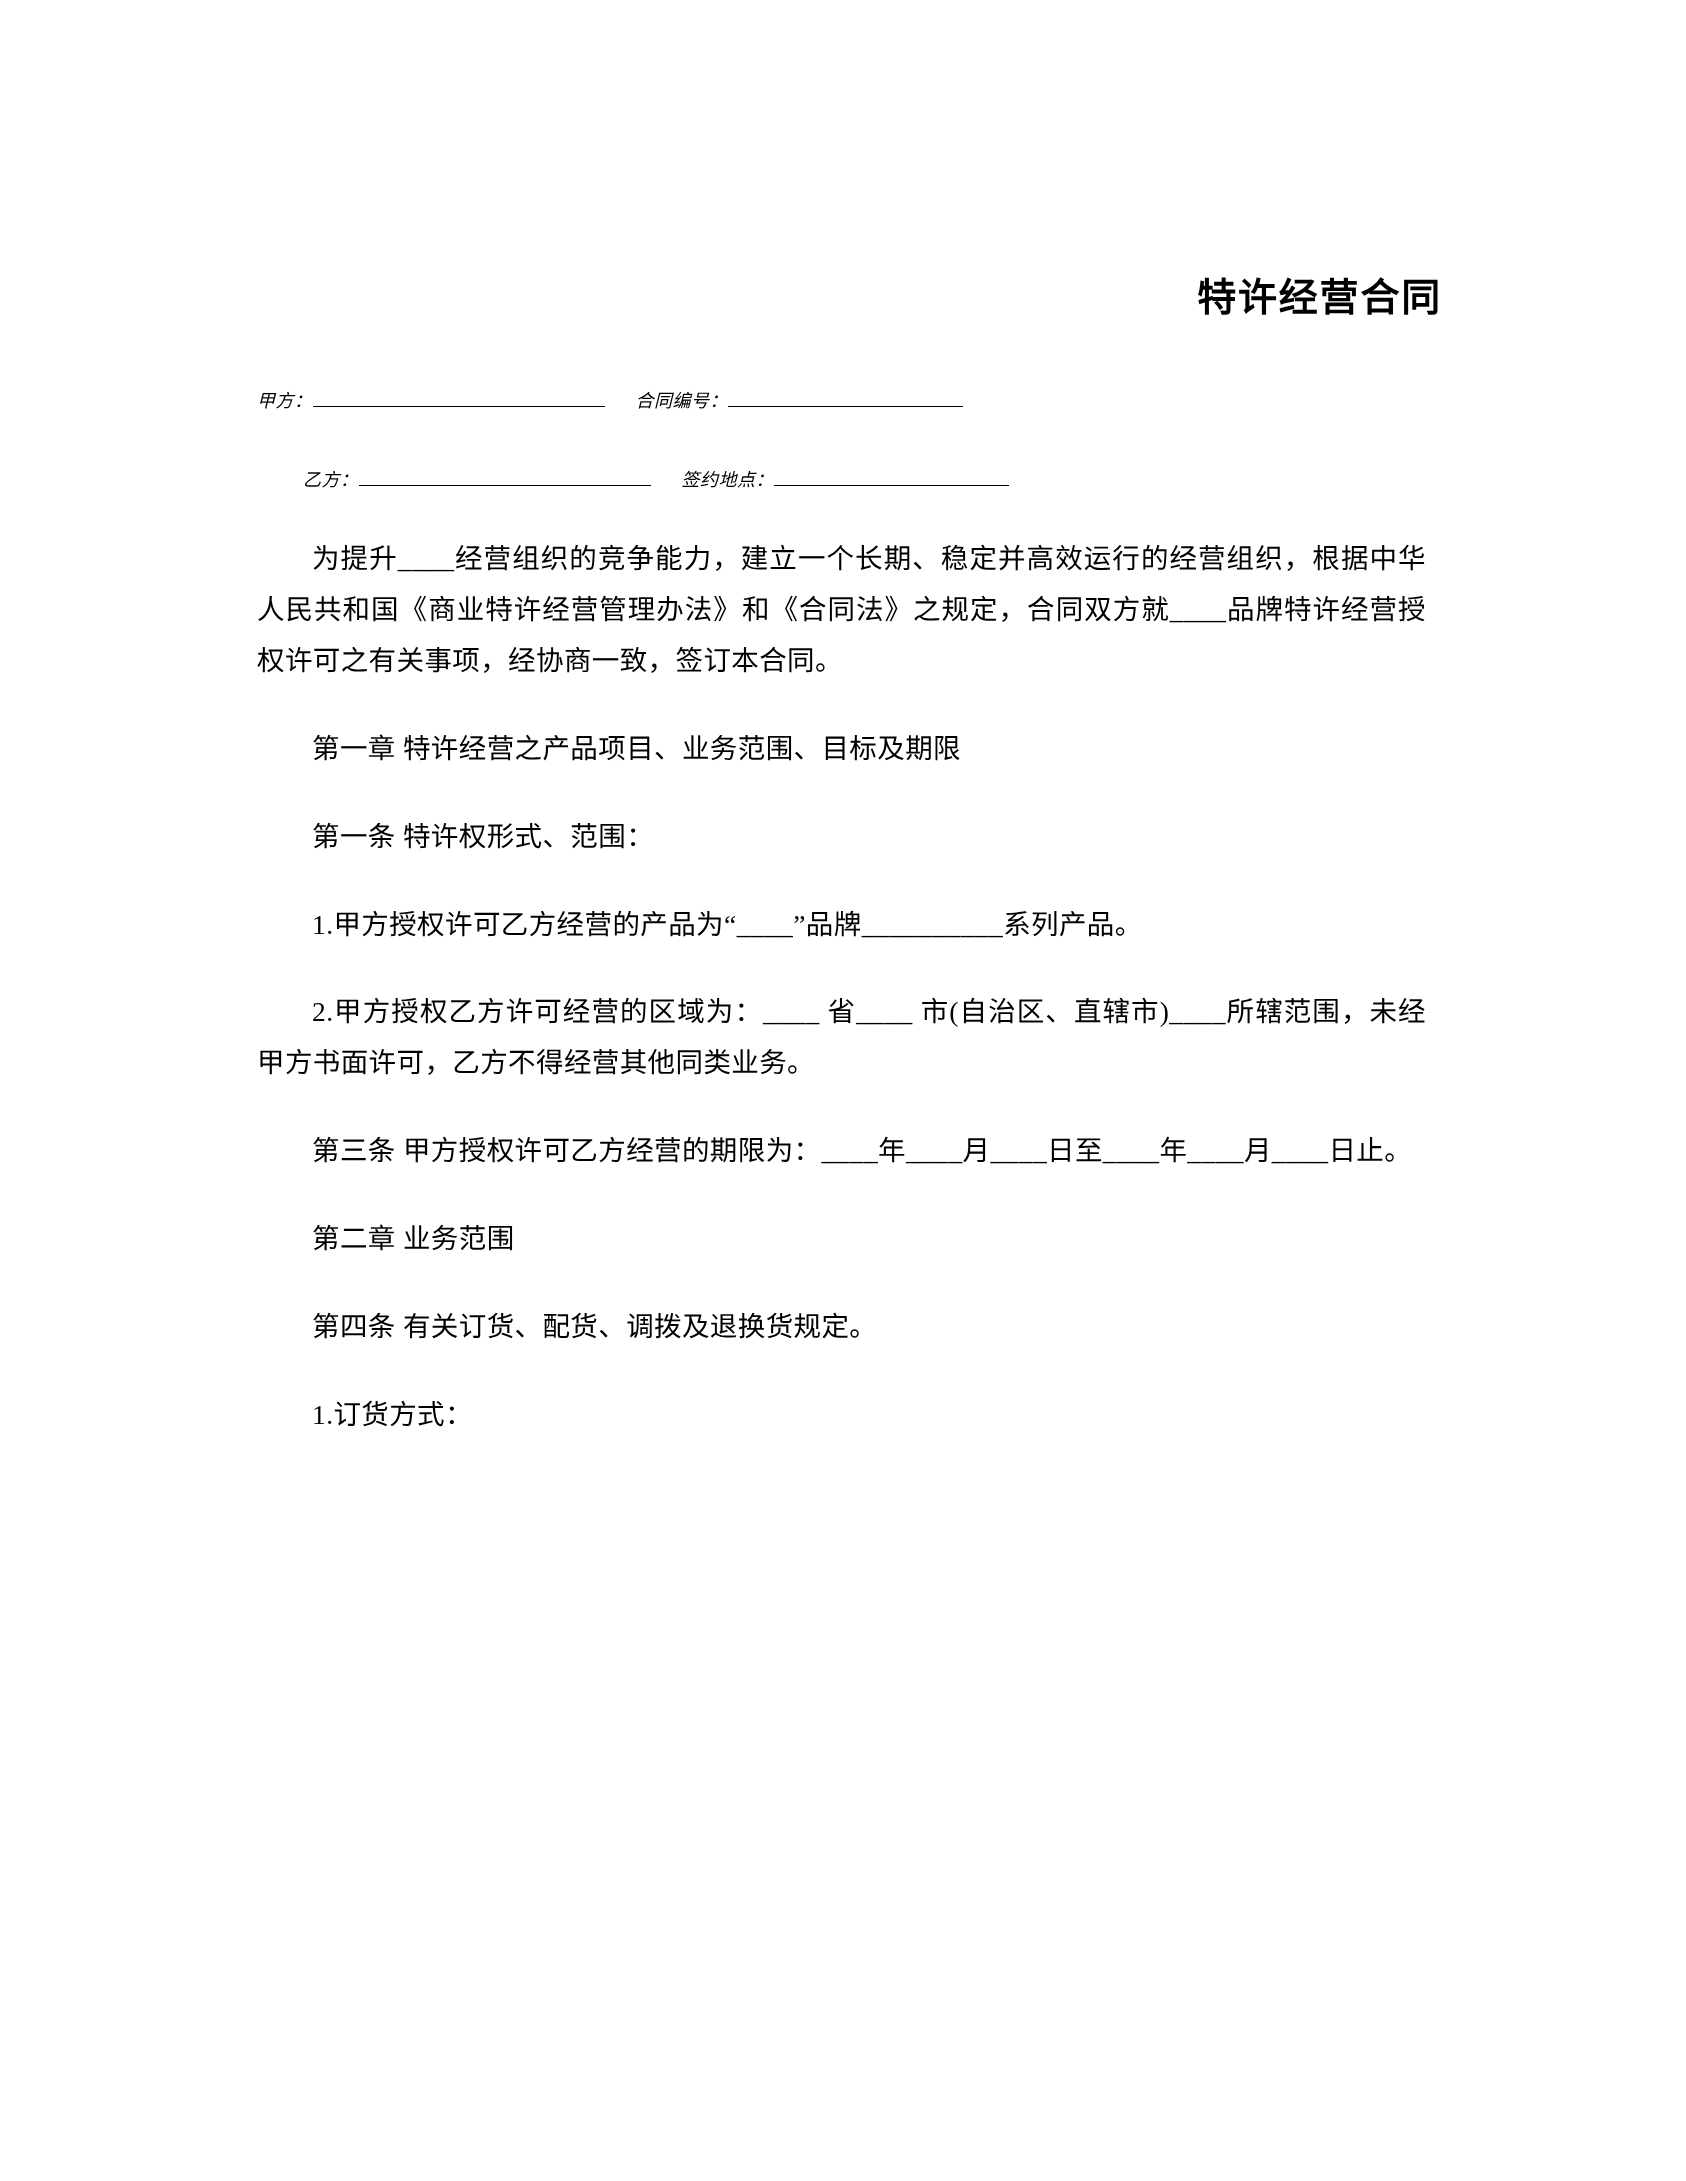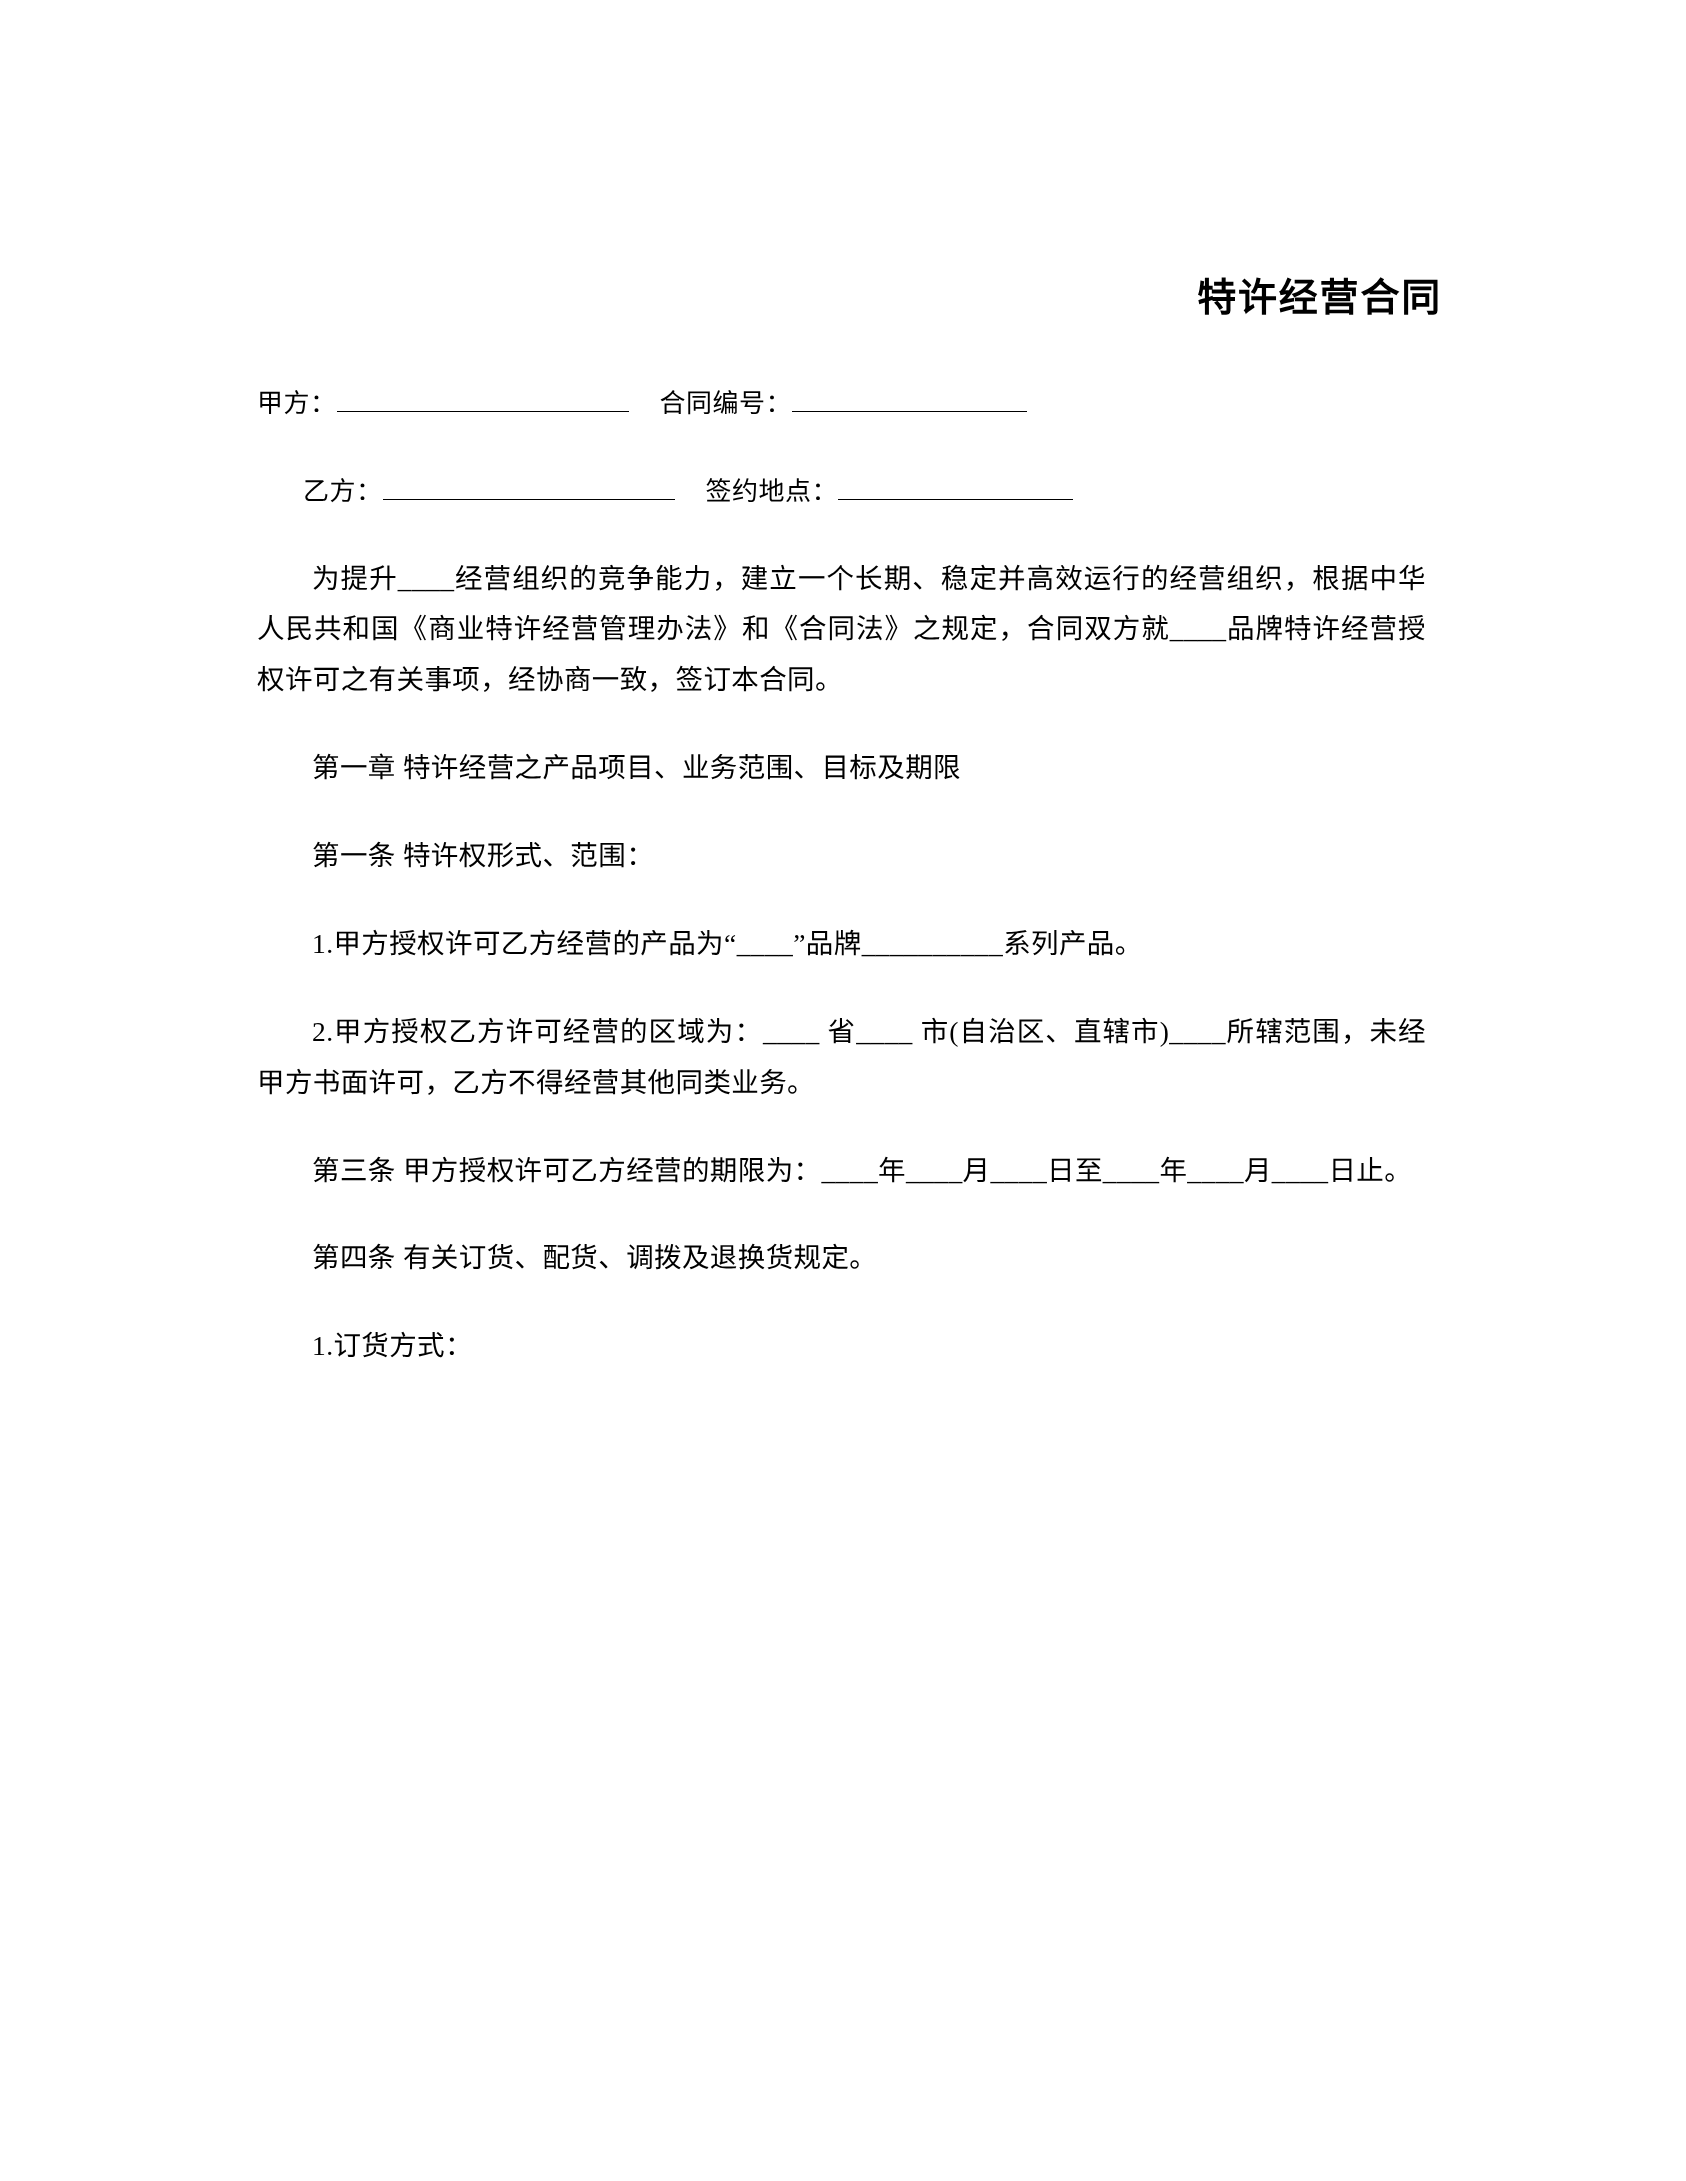--- a/index.html
+++ b/index.html
@@ -28,25 +28,26 @@
     text-align: right;
     font-family: "Liberation Sans", "DejaVu Sans", sans-serif;
     font-weight: bold;
     font-size: 39px;
     letter-spacing: 1.8px;
     margin: 0;
     padding-top: 275px;
     line-height: 1.2;
   }
   .party-line {
-    font-size: 26px;
+    font-size: 18px;
     line-height: 1.9;
     margin-top: 57px;
     white-space: nowrap;
     letter-spacing: 0.5px;
+    font-style: italic;
   }
   .party-line.second {
     margin-top: 39px;
     margin-left: 46px;
   }
   .lbl {
     display: inline-block;
   }
   .fill {
     display: inline-block;
@@ -83,18 +84,19 @@
     <div class="party-line second">
       <span class="lbl">乙方：</span><span class="fill w-long"></span><span class="gap-wide"></span><span class="lbl">签约地点：</span><span class="fill w-mid"></span>
     </div>
 
     <p class="para">为提升____经营组织的竞争能力，建立一个长期、稳定并高效运行的经营组织，根据中华人民共和国《商业特许经营管理办法》和《合同法》之规定，合同双方就____品牌特许经营授权许可之有关事项，经协商一致，签订本合同。</p>
     <p class="para">第一章 特许经营之产品项目、业务范围、目标及期限</p>
     <p class="para">第一条 特许权形式、范围：</p>
     <p class="para">1.甲方授权许可乙方经营的产品为“____”品牌__________系列产品。</p>
     <p class="para">2.甲方授权乙方许可经营的区域为：____ 省____ 市(自治区、直辖市)____所辖范围，未经甲方书面许可，乙方不得经营其他同类业务。</p>
     <p class="para">第三条 甲方授权许可乙方经营的期限为：____年____月____日至____年____月____日止。</p>
+    <p class="para">第二章 业务范围</p>
     <p class="para">第四条 有关订货、配货、调拨及退换货规定。</p>
     <p class="para">1.订货方式：</p>
 
   </div>
 </div>
 
 
 </body></html>

